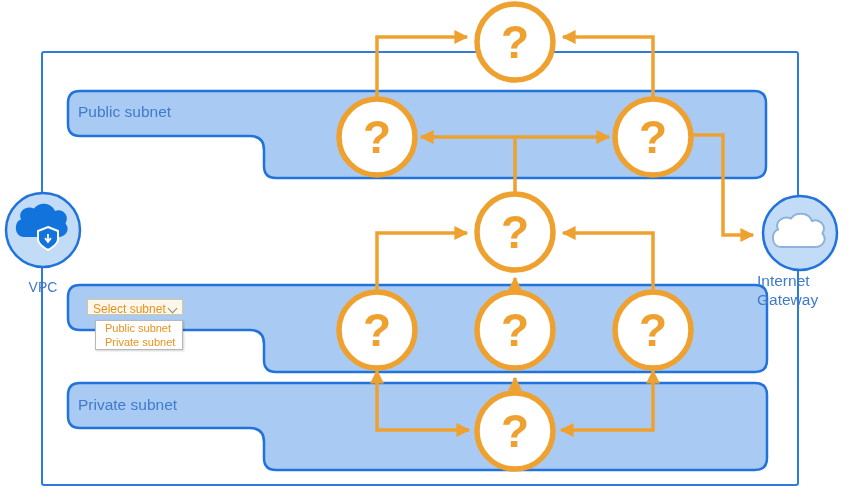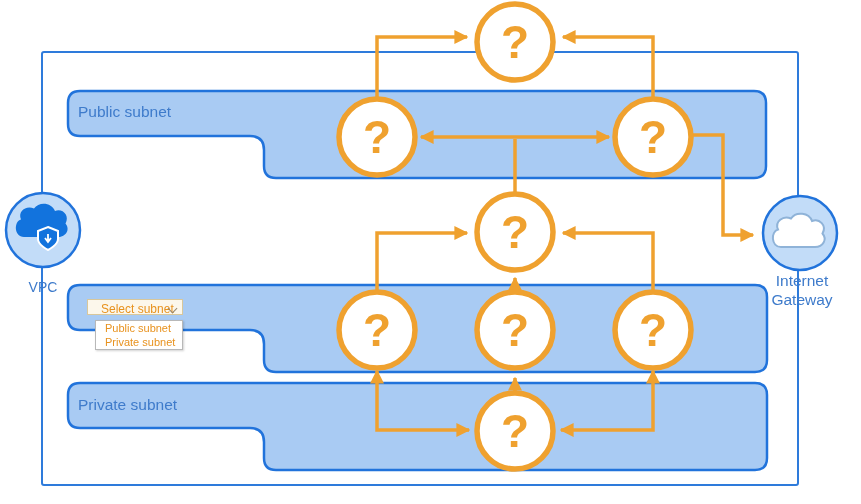--- a/index.html
+++ b/index.html
@@ -20,28 +20,28 @@
   .cloud-solid{ fill:var(--cloud-blue); }
   .cloud-white{ fill:#ffffff; stroke:#8FB3D8; stroke-width:2; }
   .shield     { fill:var(--cloud-blue); stroke:#ffffff; stroke-width:2; }
   .shield-arrow { fill:none; stroke:#ffffff; stroke-width:1.8; }
 
   
   .lbl { position:absolute; color:var(--label-blue); font-size:15.5px; }
   .lbl-public  { left:78px; top:103px; }
   .lbl-private { left:78px; top:396px; }
   .lbl-vpc     { left:13px; top:279px; width:60px; text-align:center; font-size:14px; }
-  .lbl-igw     { left:757px; top:271px; width:90px; text-align:center; line-height:19px; }
+  .lbl-igw     { left:757px; top:271px; width:90px; line-height:19px; }
 
   
   .dd-select {
     position:absolute; left:87px; top:299px; width:96px; height:16px;
     background:var(--dropdown-bg); border:1px solid var(--dropdown-border);
     box-sizing:border-box; font-size:12px; color:var(--dropdown-text);
-    line-height:19px; padding-left:13px; cursor:default;
+    line-height:19px; padding-left:5px; cursor:default;
   }
   .dd-chevron {
     position:absolute; right:6px; top:5px; width:6px; height:6px;
     border-right:1.6px solid #97866B; border-bottom:1.6px solid #97866B;
     transform:rotate(45deg);
   }
   .dd-list {
     position:absolute; left:95px; top:320px; width:88px;
     background:#ffffff; border:1px solid var(--list-border);
     box-sizing:border-box; box-shadow:1px 1px 2px rgba(0,0,0,.18);

